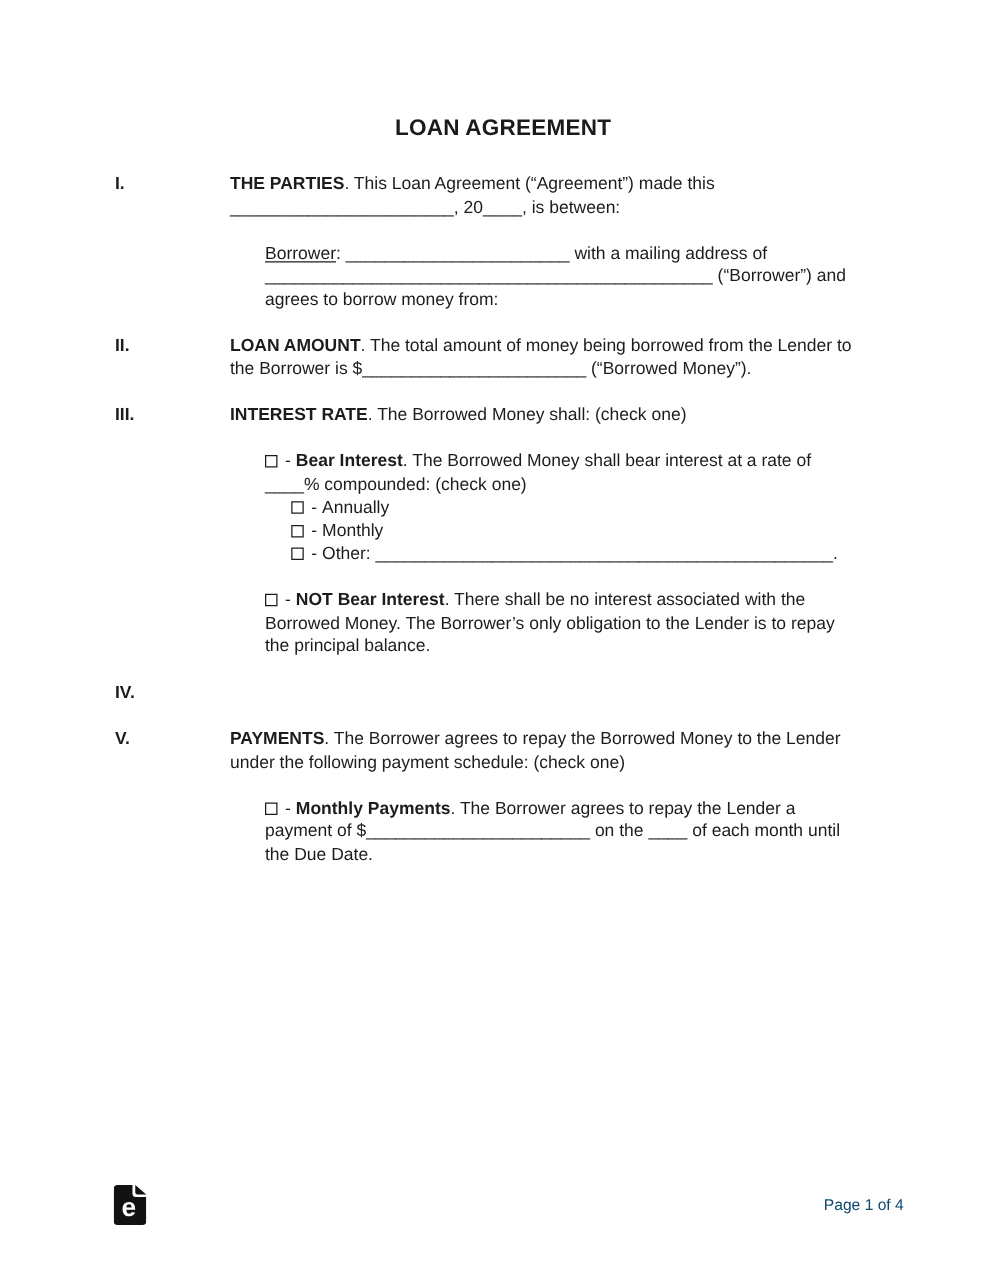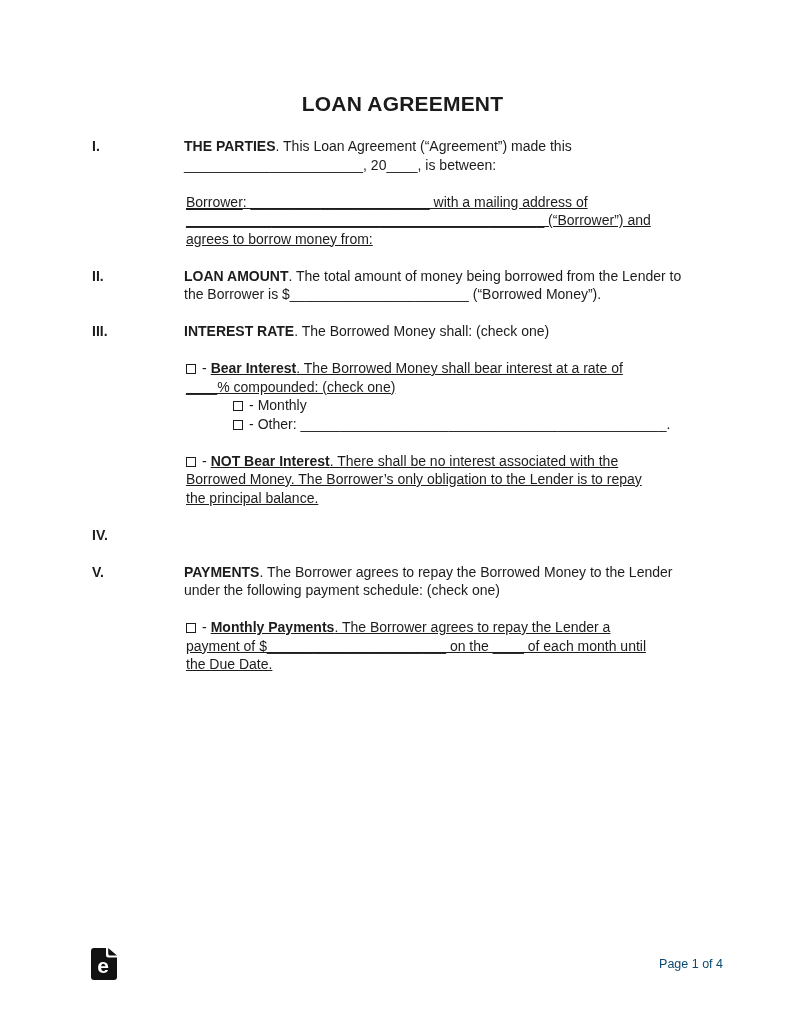--- a/index.html
+++ b/index.html
@@ -8,33 +8,33 @@
     width: 791px; height: 1024px;
     font-family: "Liberation Sans", "DejaVu Sans", sans-serif;
     color: #1c1c1c;
     position: relative;
     overflow: hidden;
   }
   .page { position: absolute; inset: 0; background: #fff; }
   .doc-title {
     position: absolute; left: 0; right: 0; top: 92px;
     text-align: center;
-    font-size: 21px; font-weight: bold; color: #1b1b1b;
+    font-size: 18px; font-weight: bold; color: #1b1b1b;
     letter-spacing: 0.2px;
     padding-left: 14px;
   }
   .content {
     position: absolute; top: 137px; left: 92px; right: 40px;
     font-size: 14px; line-height: 18.5px;
   }
   .block { margin-bottom: 18.5px; }
   .sec { display: flex; }
   .sec-num { flex: none; width: 48px; font-weight: bold; }
   .sec-body { white-space: pre-wrap; width: 575px; margin-left: 44px; }
-  .para { margin-left: 94px; white-space: pre-wrap; width: 522px; text-decoration: underline; }
+  .para { margin-left: 120px; white-space: pre-wrap; width: 522px; }
   .opts { margin-left: 141px; }
   .opt { white-space: pre-wrap; }
   b { font-weight: bold; }
   .u-lead { text-decoration: underline; text-underline-offset: 2px; }
   .cb {
     display: inline-block; width: 10px; height: 10px;
     border: 1.5px solid #1c1c1c; background: #fff;
     vertical-align: -1px; margin-right: 1px;
   }
   .dash { display: inline-block; margin: 0 4px 0 5px; }
@@ -72,20 +72,21 @@
 
     <div class="block sec">
       <div class="sec-num">III.</div>
       <div class="sec-body"><b>INTEREST RATE</b><span>. The Borrowed Money shall: (check one)</span></div>
     </div>
 
     <div class="block">
       <div class="para"><span class="cb"></span><span class="dash">-</span><b>Bear Interest</b><span>. The Borrowed Money shall bear interest at a rate of
 ____% compounded: (check one)</span></div>
       <div class="opts">
+        <div class="opt"><span class="cb"></span><span class="dash">-</span><span>Annually</span></div>
         <div class="opt"><span class="cb"></span><span class="dash">-</span><span>Monthly</span></div>
         <div class="opt"><span class="cb"></span><span class="dash">-</span><span>Other: _______________________________________________.</span></div>
       </div>
     </div>
 
     <div class="block para"><span class="cb"></span><span class="dash">-</span><b>NOT Bear Interest</b><span>. There shall be no interest associated with the
 Borrowed Money. The Borrower’s only obligation to the Lender is to repay
 the principal balance.</span></div>
 
     <div class="block sec">

